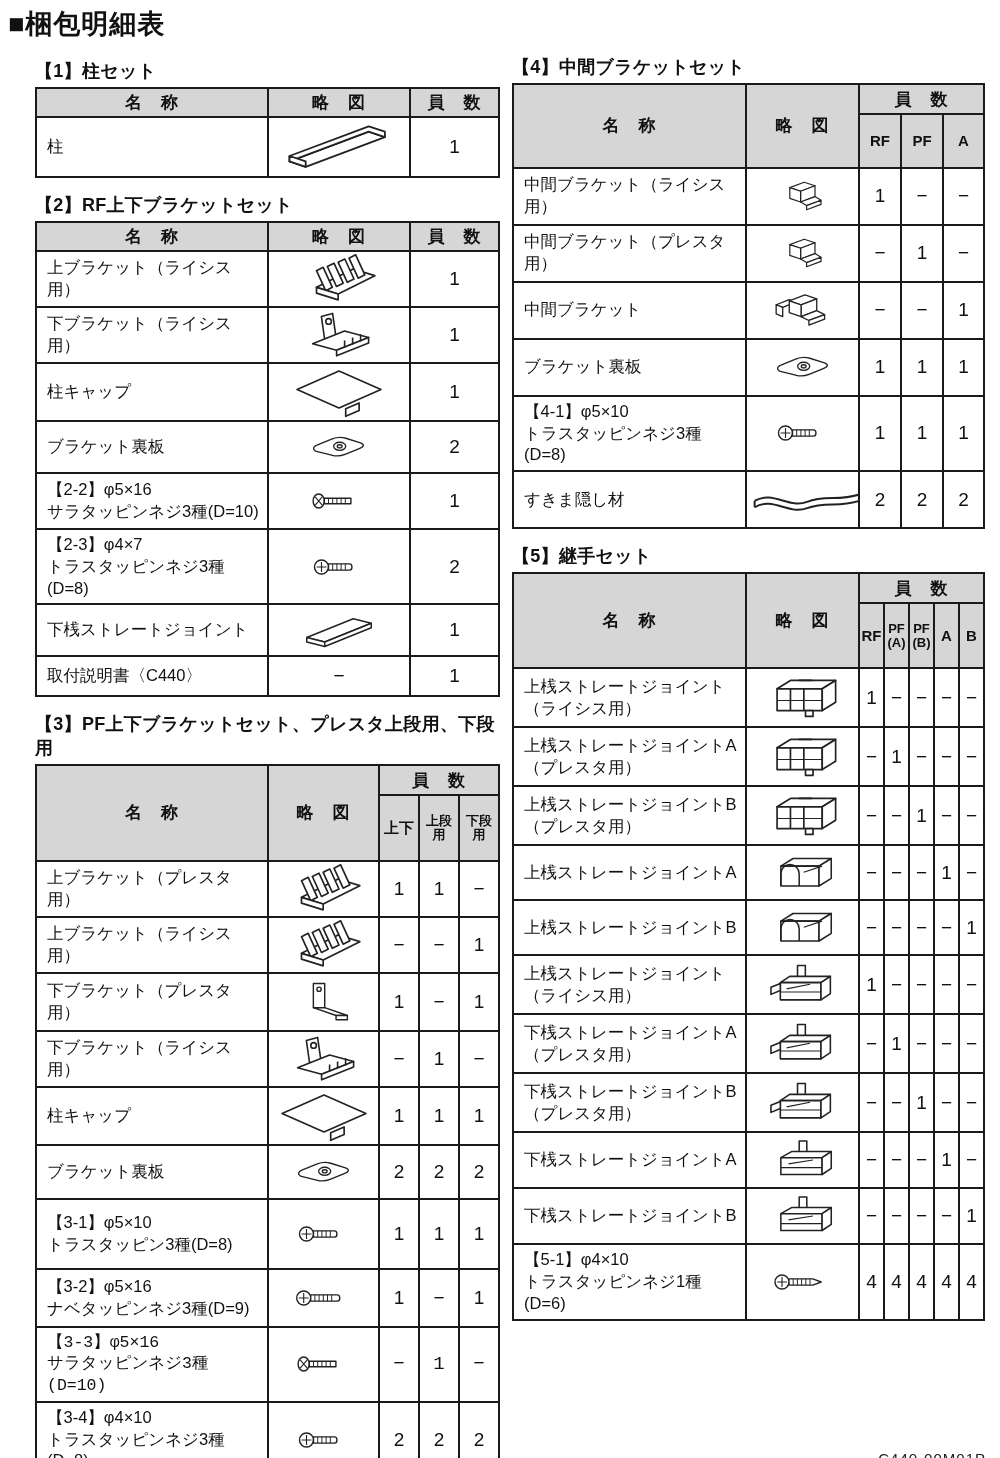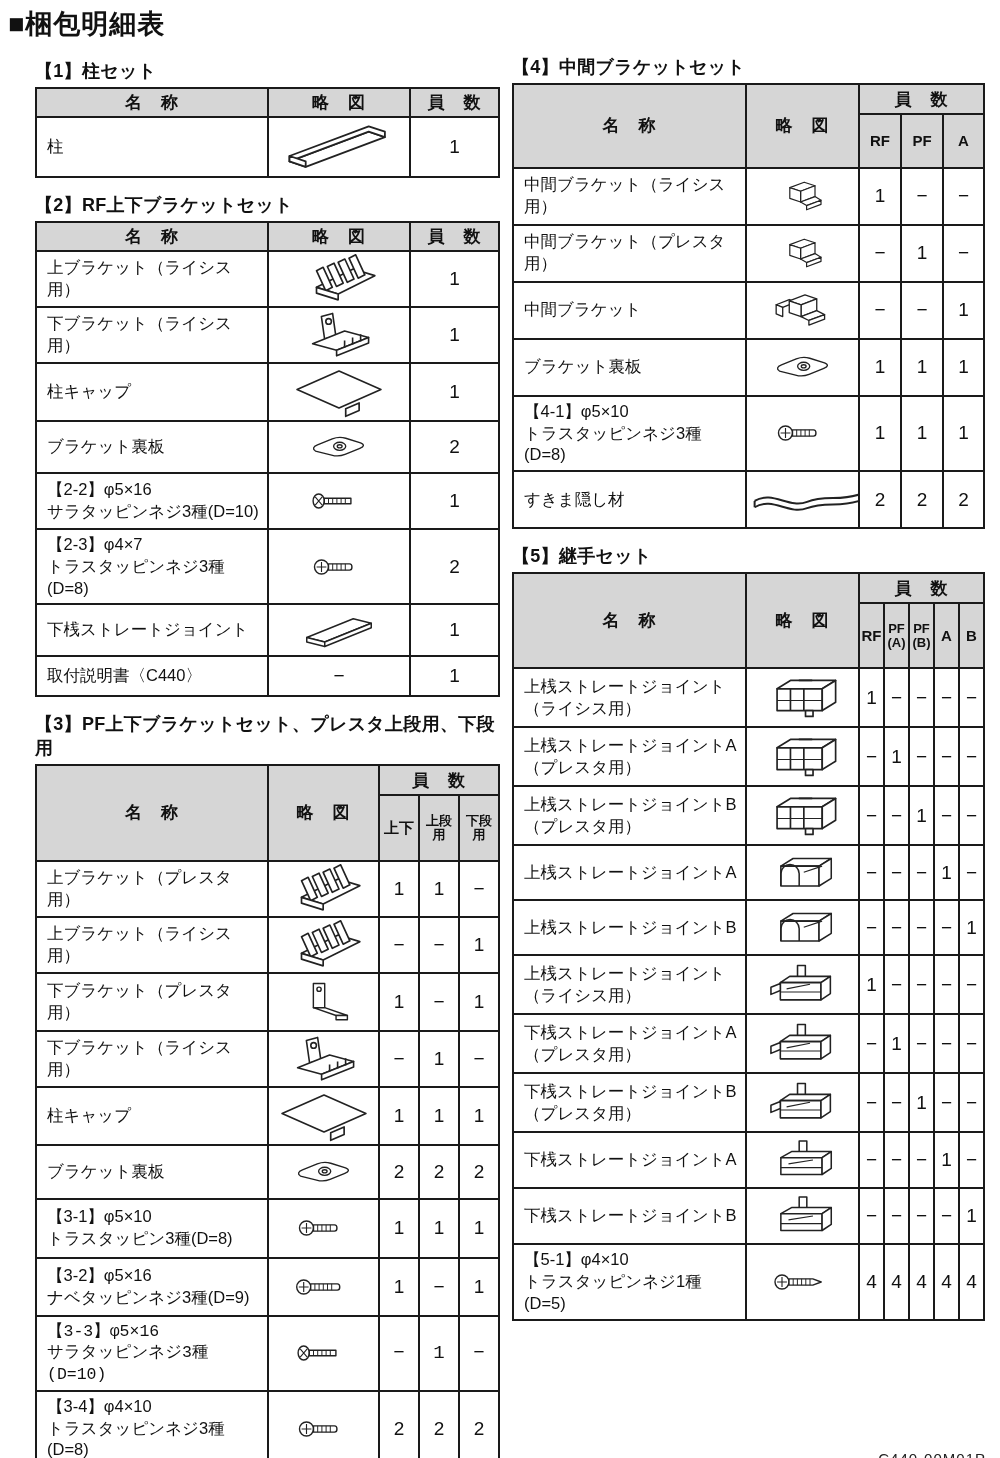--- a/index.html
+++ b/index.html
@@ -307,21 +307,21 @@
                     <g stroke="#222" stroke-width="2" fill="#fff" stroke-linejoin="round">
                       <path d="M20,31 q-7,-5 3,-9 l22,-9 q10,-4 20,-1 l22,7 q9,4 -1,8 l-22,9 q-10,4 -20,1 z"></path>
                       <ellipse cx="56" cy="24" rx="9" ry="6"></ellipse>
                       <ellipse cx="56" cy="24" rx="3.6" ry="2.4"></ellipse>
                     </g>
                   </svg></span></td>
               <td class="qty">2</td>
               <td class="qty">2</td>
               <td class="qty">2</td>
             </tr>
-            <tr style="height: 59px;">
+            <tr style="height: 70px;">
               <td class="name">
                 <div>【3-1】φ5×10</div>
                 <div>トラスタッピン3種(D=8)</div>
               </td>
               <td class="diagram"><span><svg viewBox="0 0 90 40" width="64" height="28">
                     <g stroke="#222" stroke-width="2" fill="#fff" stroke-linejoin="round">
                       <circle cx="20" cy="20" r="10"></circle>
                       <path d="M20,13 v14 M13,20 h14" fill="none" stroke-width="1.6"></path>
                       <path d="M30,15.5 h30 a3.5,4.5 0 0 1 0,9 h-30 z"></path>
                       <path d="M36,15.5 v9 M42,15.5 v9 M48,15.5 v9 M54,15.5 v9" fill="none" stroke-width="1.4"></path>
@@ -773,21 +773,21 @@
                   </svg></span></td>
               <td class="qty">−</td>
               <td class="qty">−</td>
               <td class="qty">−</td>
               <td class="qty">−</td>
               <td class="qty">1</td>
             </tr>
             <tr style="height: 59px;">
               <td class="name">
                 <div>【5-1】φ4×10</div>
-                <div>トラスタッピンネジ1種(D=5)</div>
+                <div>トラスタッピンネジ1種(D=6)</div>
               </td>
               <td class="diagram"><span><svg viewBox="0 0 96 40" width="70" height="28">
                     <g stroke="#222" stroke-width="2" fill="#fff" stroke-linejoin="round">
                       <circle cx="18" cy="20" r="10"></circle>
                       <path d="M18,13 v14 M11,20 h14" fill="none" stroke-width="1.6"></path>
                       <path d="M28,15.5 h34 l12,4.5 l-12,4.5 h-34 z"></path>
                       <path d="M34,15.5 v9 M40,15.5 v9 M46,15.5 v9 M52,15.5 v9 M58,15.5 v9" fill="none" stroke-width="1.4"></path>
                     </g>
                   </svg></span></td>
               <td class="qty">4</td>

